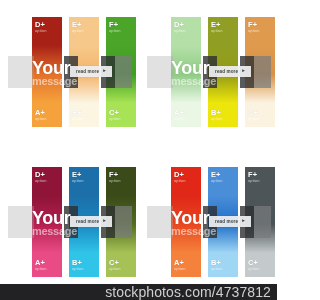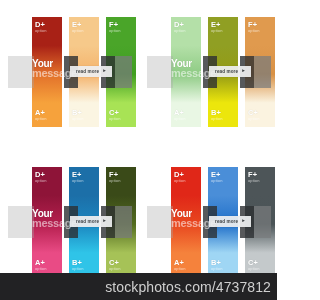--- a/index.html
+++ b/index.html
@@ -76,21 +76,21 @@
     position:absolute;
     left:24px;
     top:3px;
     width:74px;
     color:#fff;
     line-height:1.02;
     pointer-events:none;
   }
   .msg .l1{
     display:block;
-    font-size:10px;
+    font-size:18px;
     font-weight:bold;
     letter-spacing:-.3px;
     text-shadow:0 0 1px rgba(0,0,0,.2);
   }
   .msg .l2{
     display:block;
     font-size:11px;
     font-weight:bold;
     letter-spacing:-.3px;
     opacity:.55;
@@ -121,21 +121,21 @@
     color:#3b3f42;
     line-height:1;
   }
 
   
   #watermark{
     position:absolute;
     left:0;
     bottom:0;
     width:277px;
-    height:27px;
+    height:16px;
     background:#222224;
     display:flex;
     align-items:center;
     justify-content:flex-end;
   }
   #watermark .wm-text{
     color:#cfcfcf;
     font-size:14px;
     letter-spacing:.1px;
     padding-right:6px;

